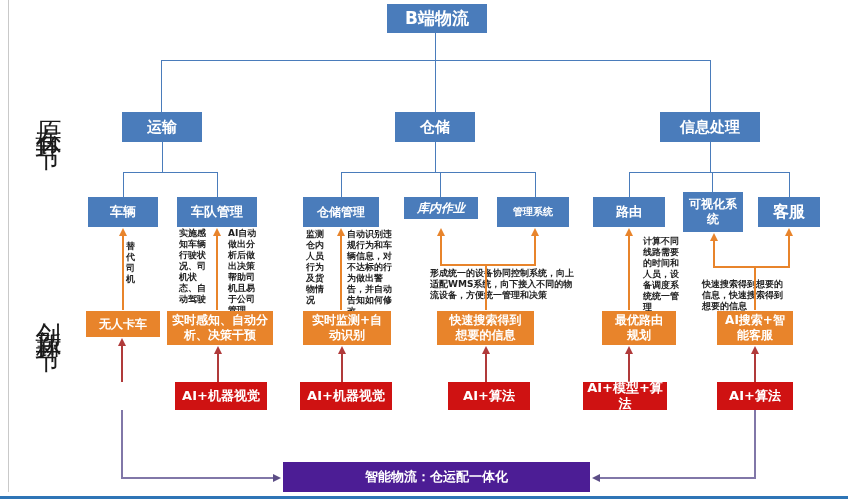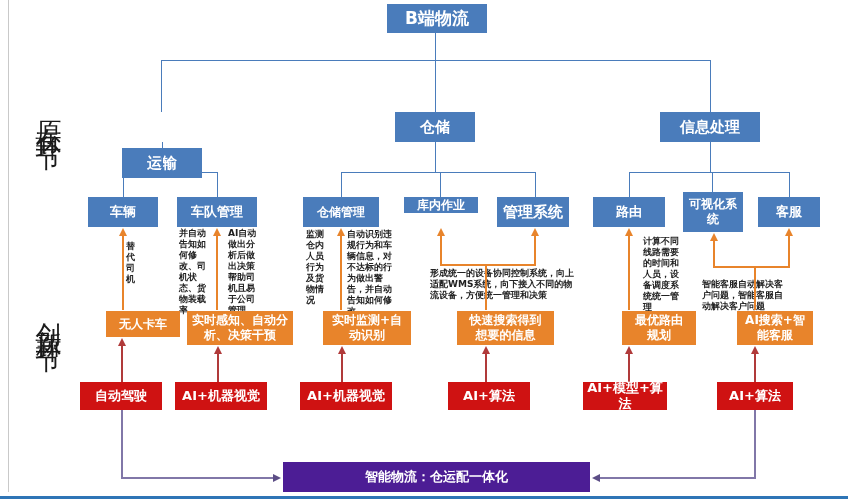--- a/index.html
+++ b/index.html
@@ -1,21 +1,21 @@
 <!DOCTYPE html>
 <html><head>
 <meta charset="utf-8">
 <style>
   html,body{margin:0;padding:0;background:#fff;}
   .canvas{position:relative;width:848px;height:500px;background:#fff;overflow:hidden;
           font-family:"DejaVu Sans","Liberation Sans",sans-serif;}
   .box{position:absolute;display:flex;align-items:center;justify-content:center;
        text-align:center;color:#fff;font-weight:bold;box-sizing:border-box;line-height:1.25;}
   .blue{background:#4A7CBB;}
-  .orange{background:#E8842B;margin-left:20px;}
+  .orange{background:#E8842B;}
   .red{background:#CF1212;}
   .purple{background:#4c1d95;}
   .ln{position:absolute;}
   .blueln{background:#4A7CBB;}
   .orgln{background:#E8842B;}
   .redln{background:#B03A3A;}
   .purln{background:#8177A8;}
   .note{position:absolute;color:#222;font-weight:600;font-size:9px;line-height:11px;
         word-break:break-all;text-align:left;}
   .ah{position:absolute;width:0;height:0;}
@@ -38,21 +38,21 @@
   <div class="side" style="left:32px;top:100px;height:200px;">原有环节</div>
   <div class="side" style="left:32px;top:302px;height:180px;">创新环节</div>
 
   <div class="box blue" style="left:387px;top:4px;width:100px;height:29px;font-size:17px;">B端物流</div>
 
   <div class="ln blueln" style="left:435px;top:33px;width:1px;height:79px;"></div>
   <div class="ln blueln" style="left:161px;top:60px;width:550px;height:1px;"></div>
   <div class="ln blueln" style="left:161px;top:60px;width:1px;height:52px;"></div>
   <div class="ln blueln" style="left:710px;top:60px;width:1px;height:52px;"></div>
 
-  <div class="box blue" style="left:122px;top:112px;width:80px;height:30px;font-size:15px;margin-top:36px;">运输</div>
+  <div class="box blue" style="left:122px;top:112px;width:80px;height:30px;font-size:15px;">运输</div>
   <div class="box blue" style="left:395px;top:112px;width:80px;height:30px;font-size:15px;">仓储</div>
   <div class="box blue" style="left:660px;top:112px;width:100px;height:30px;font-size:15px;">信息处理</div>
 
   <div class="ln blueln" style="left:162px;top:142px;width:1px;height:30px;"></div>
   <div class="ln blueln" style="left:123px;top:172px;width:94px;height:1px;"></div>
   <div class="ln blueln" style="left:123px;top:172px;width:1px;height:25px;"></div>
   <div class="ln blueln" style="left:217px;top:172px;width:1px;height:25px;"></div>
 
   <div class="ln blueln" style="left:435px;top:142px;width:1px;height:30px;"></div>
   <div class="ln blueln" style="left:341px;top:172px;width:194px;height:1px;"></div>
@@ -62,34 +62,34 @@
 
   <div class="ln blueln" style="left:710px;top:142px;width:1px;height:30px;"></div>
   <div class="ln blueln" style="left:629px;top:172px;width:160px;height:1px;"></div>
   <div class="ln blueln" style="left:629px;top:172px;width:1px;height:25px;"></div>
   <div class="ln blueln" style="left:712px;top:172px;width:1px;height:20px;"></div>
   <div class="ln blueln" style="left:789px;top:172px;width:1px;height:25px;"></div>
 
   <div class="box blue" style="left:88px;top:197px;width:70px;height:30px;font-size:13px;">车辆</div>
   <div class="box blue" style="left:177px;top:197px;width:80px;height:30px;font-size:13px;">车队管理</div>
   <div class="box blue" style="left:303px;top:197px;width:76px;height:30px;font-size:12px;">仓储管理</div>
-  <div class="box blue" style="left:404px;top:197px;width:74px;height:16px;font-size:12px;">库内作业</div>
-  <div class="box blue" style="left:497px;top:197px;width:72px;height:30px;font-size:15px;">管理系统</div>
+  <div class="box blue" style="left:404px;top:197px;width:74px;height:22px;font-size:12px;font-style:italic;">库内作业</div>
+  <div class="box blue" style="left:497px;top:197px;width:72px;height:30px;font-size:10px;">管理系统</div>
   <div class="box blue" style="left:593px;top:197px;width:72px;height:30px;font-size:13px;">路由</div>
   <div class="box blue" style="left:683px;top:192px;width:60px;height:40px;font-size:12px;padding:0 4px;">可视化系统</div>
-  <div class="box blue" style="left:758px;top:197px;width:62px;height:30px;font-size:13px;">客服</div>
+  <div class="box blue" style="left:758px;top:197px;width:62px;height:30px;font-size:16px;">客服</div>
 
   <div class="note" style="left:126px;top:241px;width:13px;">替代司机</div>
-  <div class="note" style="left:179px;top:228px;width:30px;">并自动告知如何修改、司机状态、货物装载率</div>
+  <div class="note" style="left:179px;top:228px;width:30px;">实施感知车辆行驶状况、司机状态、自动驾驶</div>
   <div class="note" style="left:228px;top:228px;width:32px;">AI自动做出分析后做出决策帮助司机且易于公司管理</div>
   <div class="note" style="left:306px;top:229px;width:22px;">监测仓内人员行为及货物情况</div>
   <div class="note" style="left:347px;top:229px;width:52px;">自动识别违规行为和车辆信息，对不达标的行为做出警告，并自动告知如何修改</div>
   <div class="note" style="left:430px;top:268px;width:146px;">形成统一的设备协同控制系统，向上适配WMS系统，向下接入不同的物流设备，方便统一管理和决策</div>
   <div class="note" style="left:643px;top:236px;width:38px;">计算不同线路需要的时间和人员，设备调度系统统一管理</div>
-  <div class="note" style="left:702px;top:279px;width:88px;">智能客服自动解决客户问题，智能客服自动解决客户问题</div>
+  <div class="note" style="left:702px;top:279px;width:88px;">快速搜索得到想要的信息，快速搜索得到想要的信息</div>
 
   <div class="ah up" style="left:119px;top:228px;"></div>
   <div class="ln orgln" style="left:122px;top:235px;width:2px;height:75px;"></div>
   <div class="ah up" style="left:213px;top:228px;"></div>
   <div class="ln orgln" style="left:216px;top:235px;width:2px;height:75px;"></div>
   <div class="ah up" style="left:337px;top:228px;"></div>
   <div class="ln orgln" style="left:340px;top:235px;width:2px;height:75px;"></div>
   <div class="ah up" style="left:625px;top:228px;"></div>
   <div class="ln orgln" style="left:628px;top:235px;width:2px;height:75px;"></div>
 
@@ -120,21 +120,20 @@
   <div class="ln redln" style="left:217px;top:353px;width:2px;height:29px;"></div>
   <div class="ah upred" style="left:338px;top:346px;"></div>
   <div class="ln redln" style="left:341px;top:353px;width:2px;height:29px;"></div>
   <div class="ah upred" style="left:482px;top:346px;"></div>
   <div class="ln redln" style="left:485px;top:353px;width:2px;height:29px;"></div>
   <div class="ah upred" style="left:625px;top:346px;"></div>
   <div class="ln redln" style="left:628px;top:353px;width:2px;height:29px;"></div>
   <div class="ah upred" style="left:751px;top:346px;"></div>
   <div class="ln redln" style="left:754px;top:353px;width:2px;height:29px;"></div>
 
-  <div class="box red" style="left:80px;top:382px;width:82px;height:28px;font-size:13px;">自动驾驶</div>
   <div class="box red" style="left:175px;top:382px;width:92px;height:28px;font-size:13px;">AI+机器视觉</div>
   <div class="box red" style="left:300px;top:382px;width:92px;height:28px;font-size:13px;">AI+机器视觉</div>
   <div class="box red" style="left:448px;top:382px;width:82px;height:28px;font-size:13px;">AI+算法</div>
   <div class="box red" style="left:583px;top:382px;width:84px;height:28px;font-size:13px;">AI+模型+算法</div>
   <div class="box red" style="left:717px;top:382px;width:76px;height:28px;font-size:13px;">AI+算法</div>
 
   <div class="ln purln" style="left:121px;top:410px;width:2px;height:68px;"></div>
   <div class="ln purln" style="left:121px;top:477px;width:152px;height:2px;"></div>
   <div class="ah rightp" style="left:273px;top:474px;"></div>
   <div class="ln purln" style="left:754px;top:410px;width:2px;height:68px;"></div>

